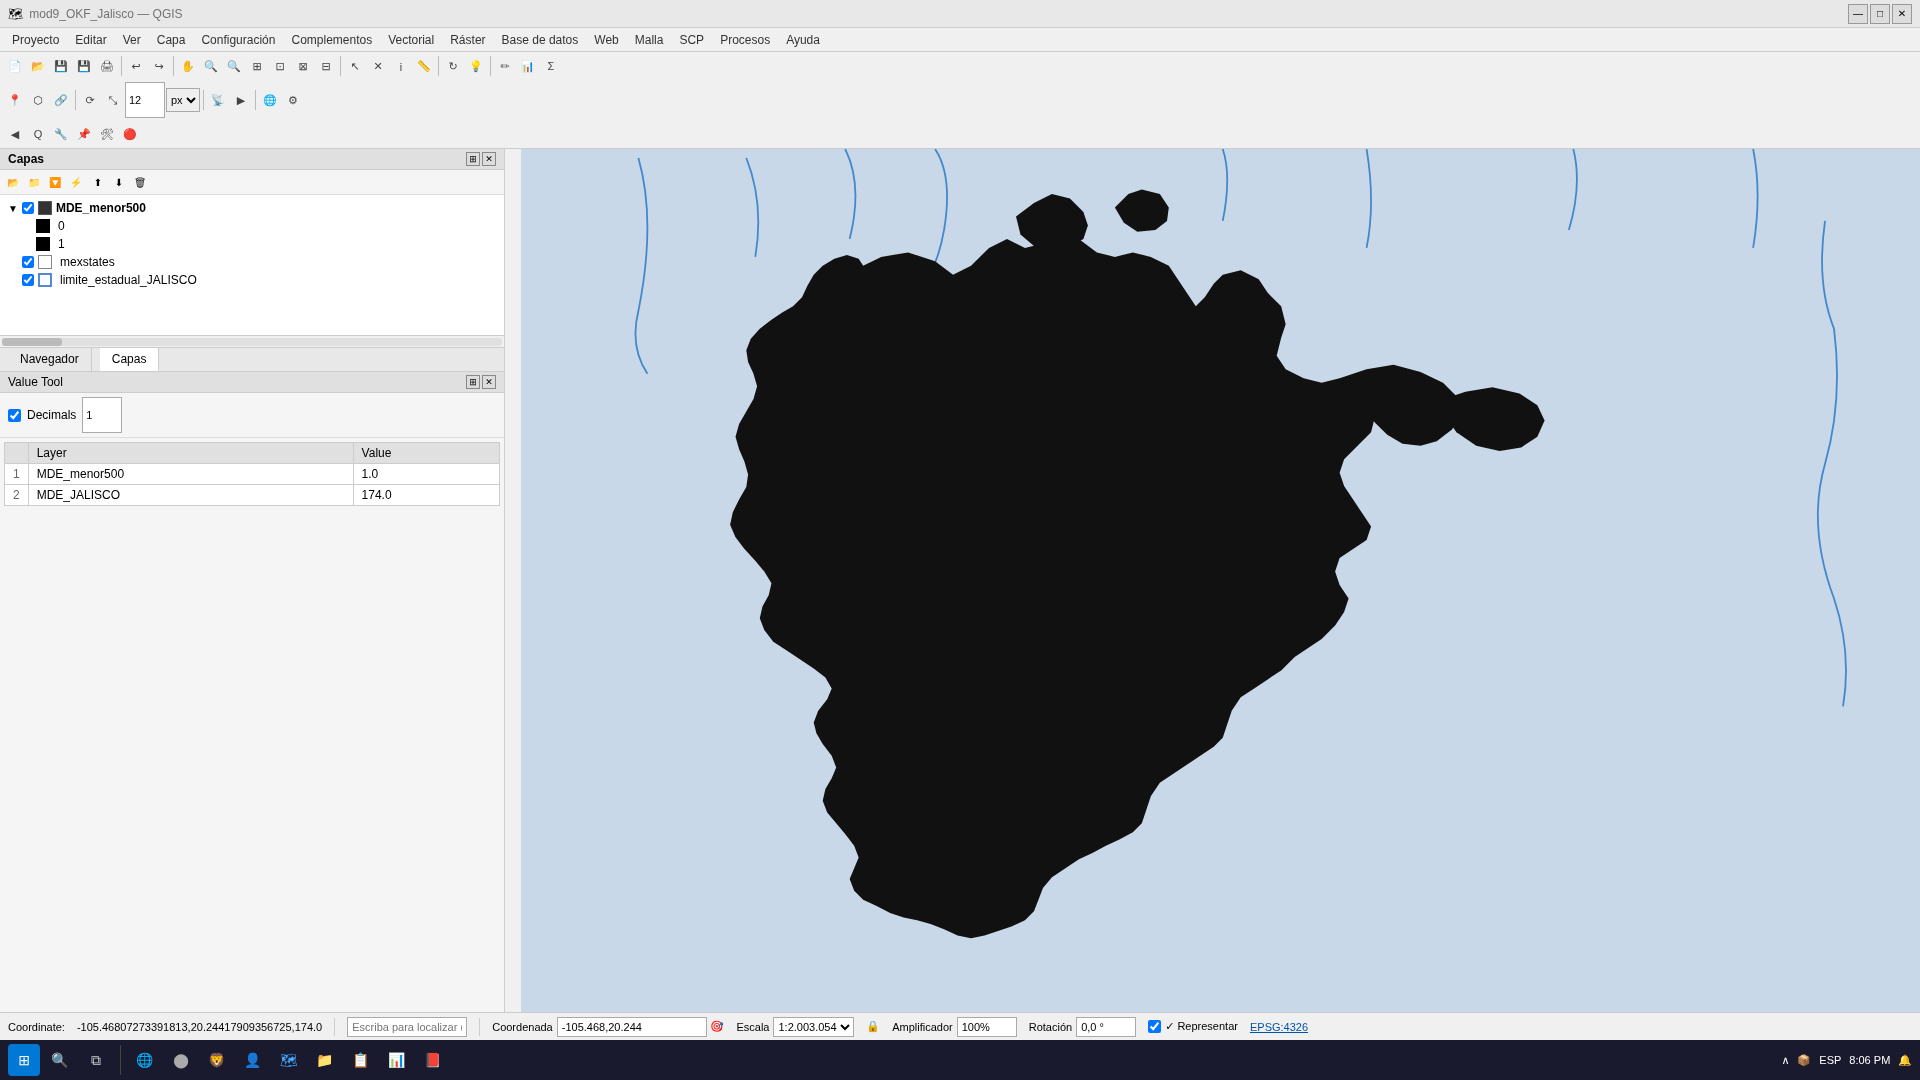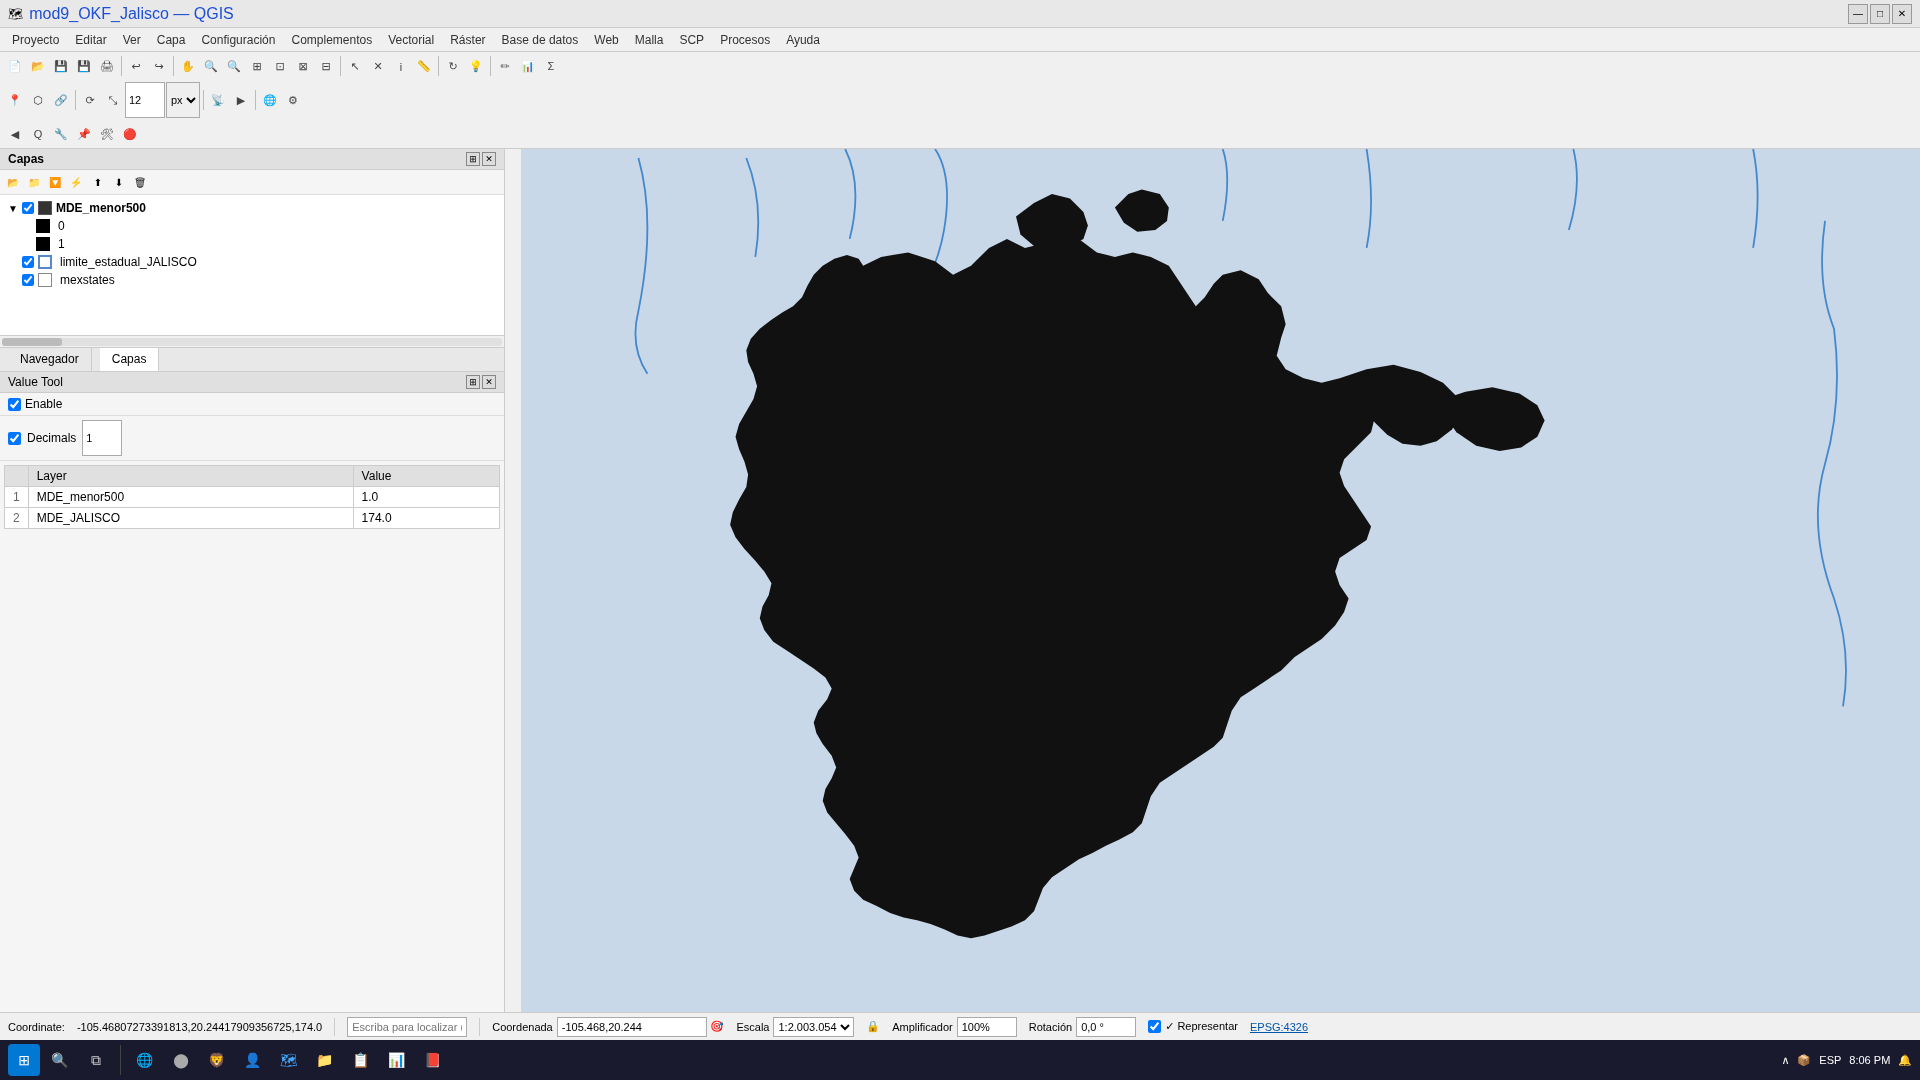--- a/index.html
+++ b/index.html
@@ -10,21 +10,21 @@
       background: #e8e8e8;
       border-bottom: 1px solid #ccc;
       height: 28px;
       display: flex;
       align-items: center;
       justify-content: space-between;
       padding: 0 8px;
       flex-shrink: 0;
     }
     .title-bar-left { display: flex; align-items: center; gap: 6px; }
-    .title-bar-title { font-size: 16px; color: #1d4ed8; }
+    .title-bar-title { font-size: 12px; color: #737373; }
     .title-bar-controls { display: flex; gap: 2px; }
     .title-bar-btn { width: 20px; height: 20px; border: 1px solid #999; background: #ddd; cursor: pointer; font-size: 10px; display: flex; align-items: center; justify-content: center; }
 
     
     .menu-bar {
       background: #f0f0f0;
       border-bottom: 1px solid #ccc;
       height: 24px;
       display: flex;
       align-items: center;
@@ -244,21 +244,21 @@
     <button class="toolbar-btn">Σ</button>
   </div>
   <div class="toolbar">
     <button class="toolbar-btn">📍</button>
     <button class="toolbar-btn">⬡</button>
     <button class="toolbar-btn">🔗</button>
     <div class="toolbar-separator"></div>
     <button class="toolbar-btn">⟳</button>
     <button class="toolbar-btn">⤡</button>
     <input class="toolbar-input" type="number" value="12" style="">
-    <select style="height:36px;font-size:11px;border:1px solid #aaa;"><option>px</option></select>
+    <select style="height:24px;font-size:11px;border:1px solid #aaa;"><option>px</option></select>
     <div class="toolbar-separator"></div>
     <button class="toolbar-btn">📡</button>
     <button class="toolbar-btn">▶</button>
     <div class="toolbar-separator"></div>
     <button class="toolbar-btn">🌐</button>
     <button class="toolbar-btn">⚙</button>
   </div>
   <div class="toolbar">
     <button class="toolbar-btn">◀</button>
     <button class="toolbar-btn">Q</button>
@@ -302,52 +302,48 @@
           <div style="width:14px;height:14px;background:#000;"></div>
           <span style="font-size:12px; margin-left:4px;">0</span>
         </div>
         <div class="layer-item layer-child" style="padding-left:32px;">
           <div style="width:14px;height:14px;background:#000;"></div>
           <span style="font-size:12px; margin-left:4px;">1</span>
         </div>
 
         <div class="layer-item">
           <input type="checkbox" checked="" class="layer-checkbox" style="margin-left: 14px;">
+          <div style="width:14px;height:14px;border:1px solid #888;background:transparent;"></div>
+          <span style="font-size:12px; margin-left:4px;">mexstates</span>
+        </div>
+
+        <div class="layer-item">
+          <input type="checkbox" checked="" class="layer-checkbox" style="margin-left: 14px;">
           <div style="width:14px;height:14px;border:2px solid #5588cc;background:transparent;"></div>
           <span style="font-size:12px; margin-left:4px;">limite_estadual_JALISCO</span>
-        </div>
-
-        <div class="layer-item">
-          <input type="checkbox" checked="" class="layer-checkbox" style="margin-left: 14px;">
-          <div style="width:14px;height:14px;border:1px solid #888;background:transparent;"></div>
-          <span style="font-size:12px; margin-left:4px;">mexstates</span>
         </div>
       </div>
       <div style="height:12px;background:#f0f0f0;border-top:1px solid #ccc;display:flex;align-items:center;">
         <div style="flex:1;height:8px;background:#e0e0e0;margin:2px;border-radius:3px;">
           <div style="width:60px;height:100%;background:#bbb;border-radius:3px;"></div>
         </div>
       </div>
       <div class="panel-tabs">
         <div class="panel-tab">Navegador</div>
         <div class="panel-tab active">Capas</div>
       </div>
     </div>
 
     <div class="value-tool-panel">
       <div class="panel-header-row">
         <span>Value Tool</span>
         <div class="panel-close-btns">
           <button class="panel-close-btn">⊞</button>
           <button class="panel-close-btn">✕</button>
         </div>
-      </div>
-      <div class="enable-row">
-        <input type="checkbox" checked="" style="">
-        <span>Enable</span>
       </div>
       <div class="decimals-row">
         <input type="checkbox" checked="" style="">
         <span>Decimals</span>
         <input type="number" value="1" class="toolbar-input" style="width: 40px;">
       </div>
       <div class="table-container" style="padding:4px;background:#f5f5f5;">
         <table class="value-table">
           <thead>
             <tr>

